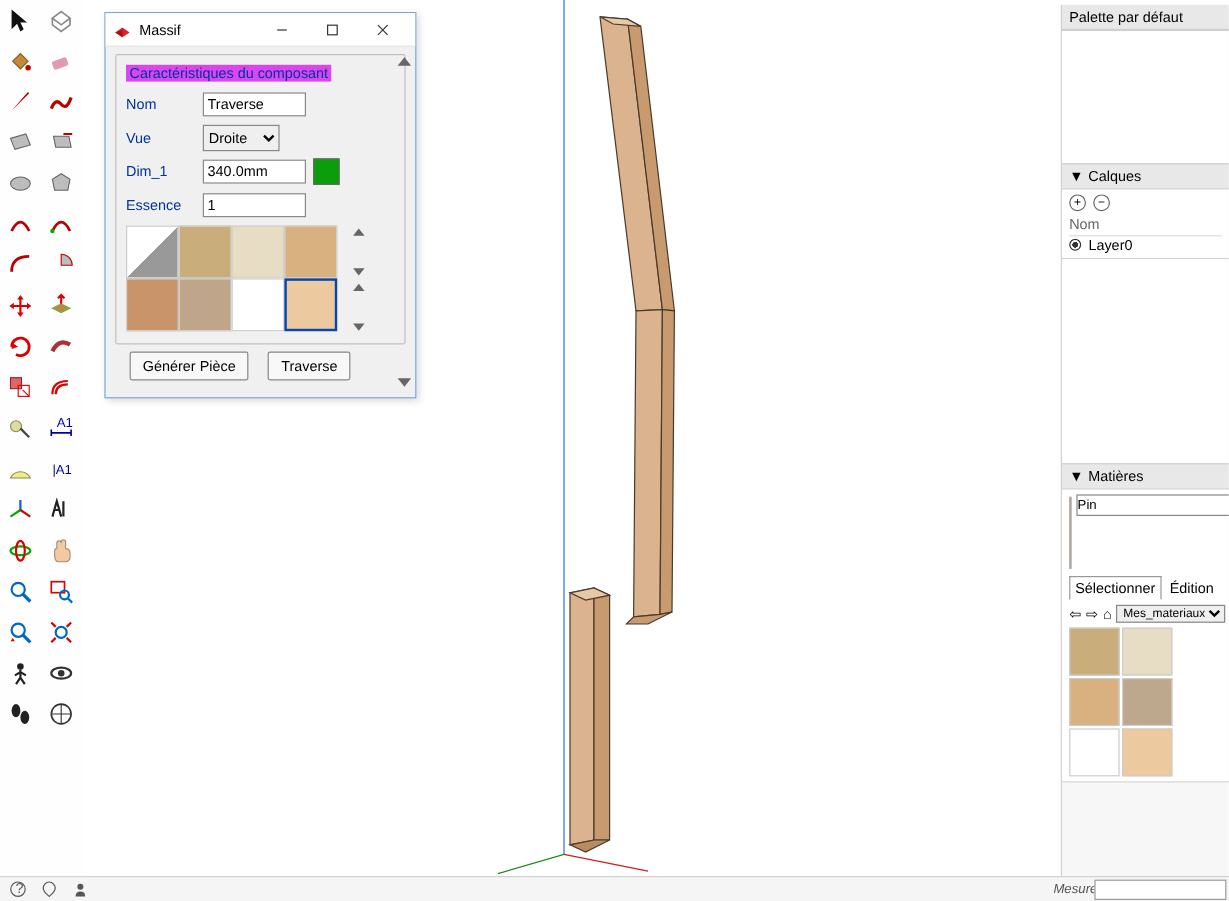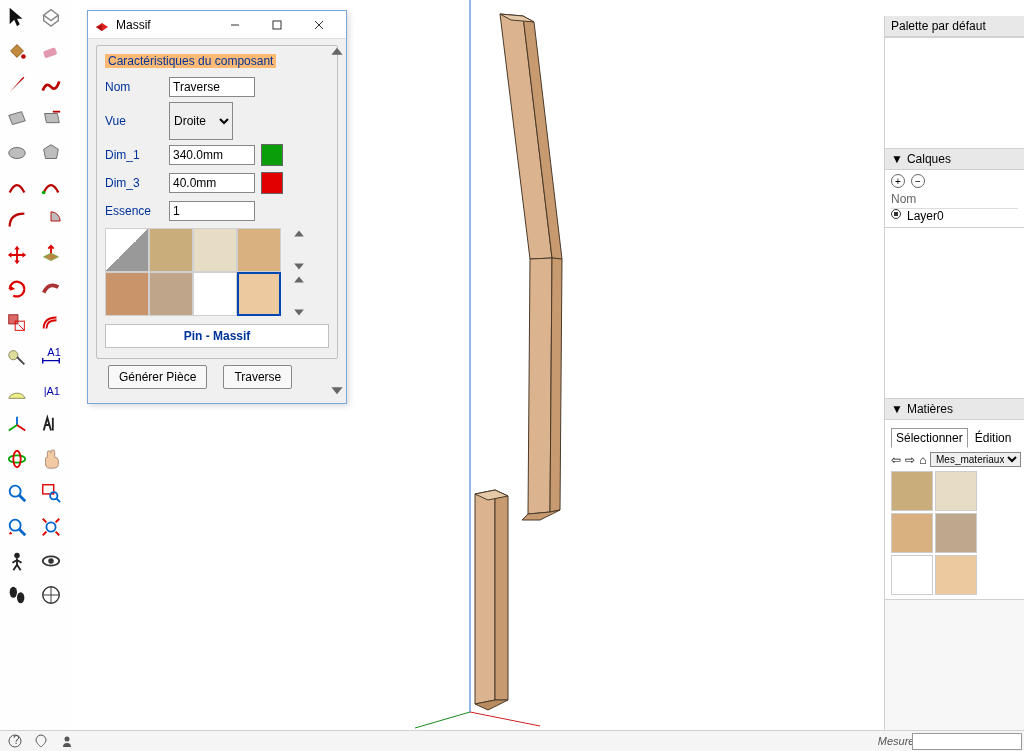--- a/index.html
+++ b/index.html
@@ -29,50 +29,50 @@
 .dialog-titlebar .dlg-title { flex: 1; font-size: 12px; }
 .dialog-titlebar .win-btn { width: 42px; height: 26px; display: flex; align-items: center; justify-content: center; cursor: pointer; }
 .dialog-titlebar .win-btn svg { width: 10px; height: 10px; }
 
 .dialog-body { padding: 6px 8px 14px 8px; position: relative; }
 .dialog-body .scroll-arrow { position: absolute; right: 2px; width: 14px; height: 14px; display: flex; align-items: center; justify-content: center; }
 .dialog-body .scroll-arrow.up { top: 6px; }
 .dialog-body .scroll-arrow.down { bottom: 6px; }
 
 .fieldset { border: 1px solid #c0c0c0; border-radius: 2px; padding: 8px 8px 10px 8px; margin-bottom: 6px; }
-.fieldset .legend { color: #003399; font-size: 12px; margin-top: -14px; margin-bottom: 6px; background: #fdba74; display: inline-block; padding: 0 3px; }
+.fieldset .legend { color: #003399; font-size: 12px; margin-top: -14px; margin-bottom: 6px; background: #d946ef; display: inline-block; padding: 0 3px; }
 .form-row { display: flex; align-items: center; min-height: 26px; margin-bottom: 2px; }
 .form-row .lbl { width: 64px; color: #003399; }
 .form-row input[type="text"] { width: 86px; height: 20px; border: 1px solid #888; padding: 0 3px; font-size: 12px; }
-.form-row select { width: 64px; height: 38px; border: 1px solid #888; font-size: 12px; }
+.form-row select { width: 64px; height: 22px; border: 1px solid #888; font-size: 12px; }
 .form-row .color-swatch { width: 22px; height: 22px; margin-left: 6px; border: 1px solid #666; }
 .form-row .clear-btn { margin-left: 2px; width: 14px; height: 14px; display: flex; align-items: center; justify-content: center; cursor: pointer; }
 
 .materials-grid { display: flex; flex-wrap: wrap; width: 190px; gap: 0; position: relative; }
 .materials-grid .mat { width: 44px; height: 44px; border: 1px solid #d0d0d0; }
 .materials-grid .mat.selected { border: 2px solid #0047b3; }
 .materials-name { margin-top: 8px; text-align: center; color: #003399; font-weight: bold; border: 1px solid #c0c0c0; padding: 4px; background: #fff; }
 .mat-scroll { position: absolute; right: -12px; width: 14px; height: 44px; top: 0; display:flex; flex-direction:column; justify-content:space-between;}
 .mat-scroll2 { position: absolute; right: -12px; width: 14px; height: 44px; top: 46px; display:flex; flex-direction:column; justify-content:space-between;}
 .mat-scroll svg, .mat-scroll2 svg {width:12px;height:12px;}
 
 .messages-box svg.logo { width: 52px; height: 44px; }
 .messages-box .msg-row { display: flex; align-items: center; gap: 14px; margin-top: 4px;}
 .messages-box .msg-text { color: #c04000; font-size: 13px; }
 
 .dlg-buttons { display: flex; gap: 16px; padding: 0 12px 0 12px; }
 .dlg-buttons button { padding: 4px 10px; border: 1px solid #888; background: #f8f8f8; border-radius: 2px; cursor: pointer; }
 
 
-.right-panels { position: absolute; right: 0; top: 16px; width: 140px; height: 730px; background: #f7f7f7; border-left: 1px solid #d0d0d0; }
+.right-panels { position: absolute; right: 0; top: 4px; width: 140px; height: 730px; background: #f7f7f7; border-left: 1px solid #d0d0d0; }
 .panel { border-bottom: 1px solid #d0d0d0; }
 .panel-header { background: #e8e8e8; padding: 3px 6px; font-size: 12px; border-top: 1px solid #d0d0d0; border-bottom: 1px solid #d0d0d0; display: flex; align-items: center; gap: 4px; }
 .panel-body { padding: 4px 6px; font-size: 11px; background: #fff; }
 .panel-body .row-icons { display:flex; gap:6px; margin-bottom:4px; }
-.layer-row { display:flex; align-items:flex-start; gap:6px; }
+.layer-row { display:flex; align-items:center; gap:6px; }
 .mat-tabs { display:flex; gap: 2px; font-size:11px; margin: 4px 0; }
 .mat-tabs span { padding: 2px 4px; border: 1px solid transparent; }
 .mat-tabs span.active { border-color: #999; border-bottom-color:#fff; background:#fff;}
 .mat-nav { display:flex; align-items:center; gap:4px; }
 .mat-nav select {flex:1; font-size:10px; border:1px solid #888;text-align:right;}
 .mat-preview-large { width: 54px; height: 60px; border:1px solid #aaa; margin:2px 0; }
 .mat-small-grid { display:flex; flex-wrap:wrap; gap:2px; }
 .mat-small-grid .m { width:42px; height: 40px; border:1px solid #ccc; }
 
 
@@ -386,25 +386,20 @@
         <input type="text" value="Traverse" style="">
       </div>
       <div class="form-row">
         <span class="lbl">Vue</span>
         <select><option>Droite</option></select>
       </div>
       <div class="form-row">
         <span class="lbl">Dim_1</span>
         <input type="text" value="340.0mm" style="">
         <div class="color-swatch" style="background:#0a9f0a"></div>
-      </div>
-      <div class="form-row">
-        <span class="lbl">Dim_3</span>
-        <input type="text" value="40.0mm" style="">
-        <div class="color-swatch" style="background:#e30000"></div>
       </div>
       <div class="form-row">
         <span class="lbl">Essence</span>
         <input type="text" value="1" style="">
       </div>
       <div class="materials-grid" style="margin-top:4px;">
         <div class="mat" style="background:linear-gradient(135deg,#fff 50%,#999 50%)"></div>
         <div class="mat" style="background:#c9ad7a"></div>
         <div class="mat" style="background:#e7dcc4"></div>
         <div class="mat" style="background:#d9b07f"></div>
@@ -422,21 +417,20 @@
           </div>
         <div class="mat-scroll2">
             <svg viewBox="0 0 10 10">
               <path d="M1 7 L5 2 L9 7 Z" fill="#666"></path>
             </svg>
             <svg viewBox="0 0 10 10">
               <path d="M1 3 L5 8 L9 3 Z" fill="#666"></path>
             </svg>
           </div>
       </div>
-      <div class="materials-name">Pin - Massif</div>
     </div>
 
 
     <div class="dlg-buttons">
       <button>Générer Pièce</button>
       <button>Traverse</button>
     </div>
 
     <div class="scroll-arrow down">
         <svg viewBox="0 0 10 10">
@@ -464,20 +458,24 @@
         <span style="width:10px;height:10px;border:1px solid #333;border-radius:50%;background:radial-gradient(#333 40%,#fff 45%)"></span>
         <span>Layer0</span>
       </div>
     </div>
   </div>
   <div style="height:170px;background:#fff"></div>
 
   <div class="panel">
     <div class="panel-header">▼ <span>Matières</span></div>
     <div class="panel-body">
+      <div style="display:flex;gap:4px">
+        <div class="mat-preview-large" style="background:#edc9a0"></div>
+        <input type="text" style="flex: 1 1 0%; height: 18px; border: 1px solid rgb(136, 136, 136); font-size: 11px;" value="Pin">
+      </div>
       <div class="mat-tabs">
         <span class="active">Sélectionner</span>
         <span>Édition</span>
       </div>
       <div class="mat-nav">
         <span>⇦</span>
         <span>⇨</span>
         <span>⌂</span>
         <select><option>Mes_materiaux</option></select>
       </div>

